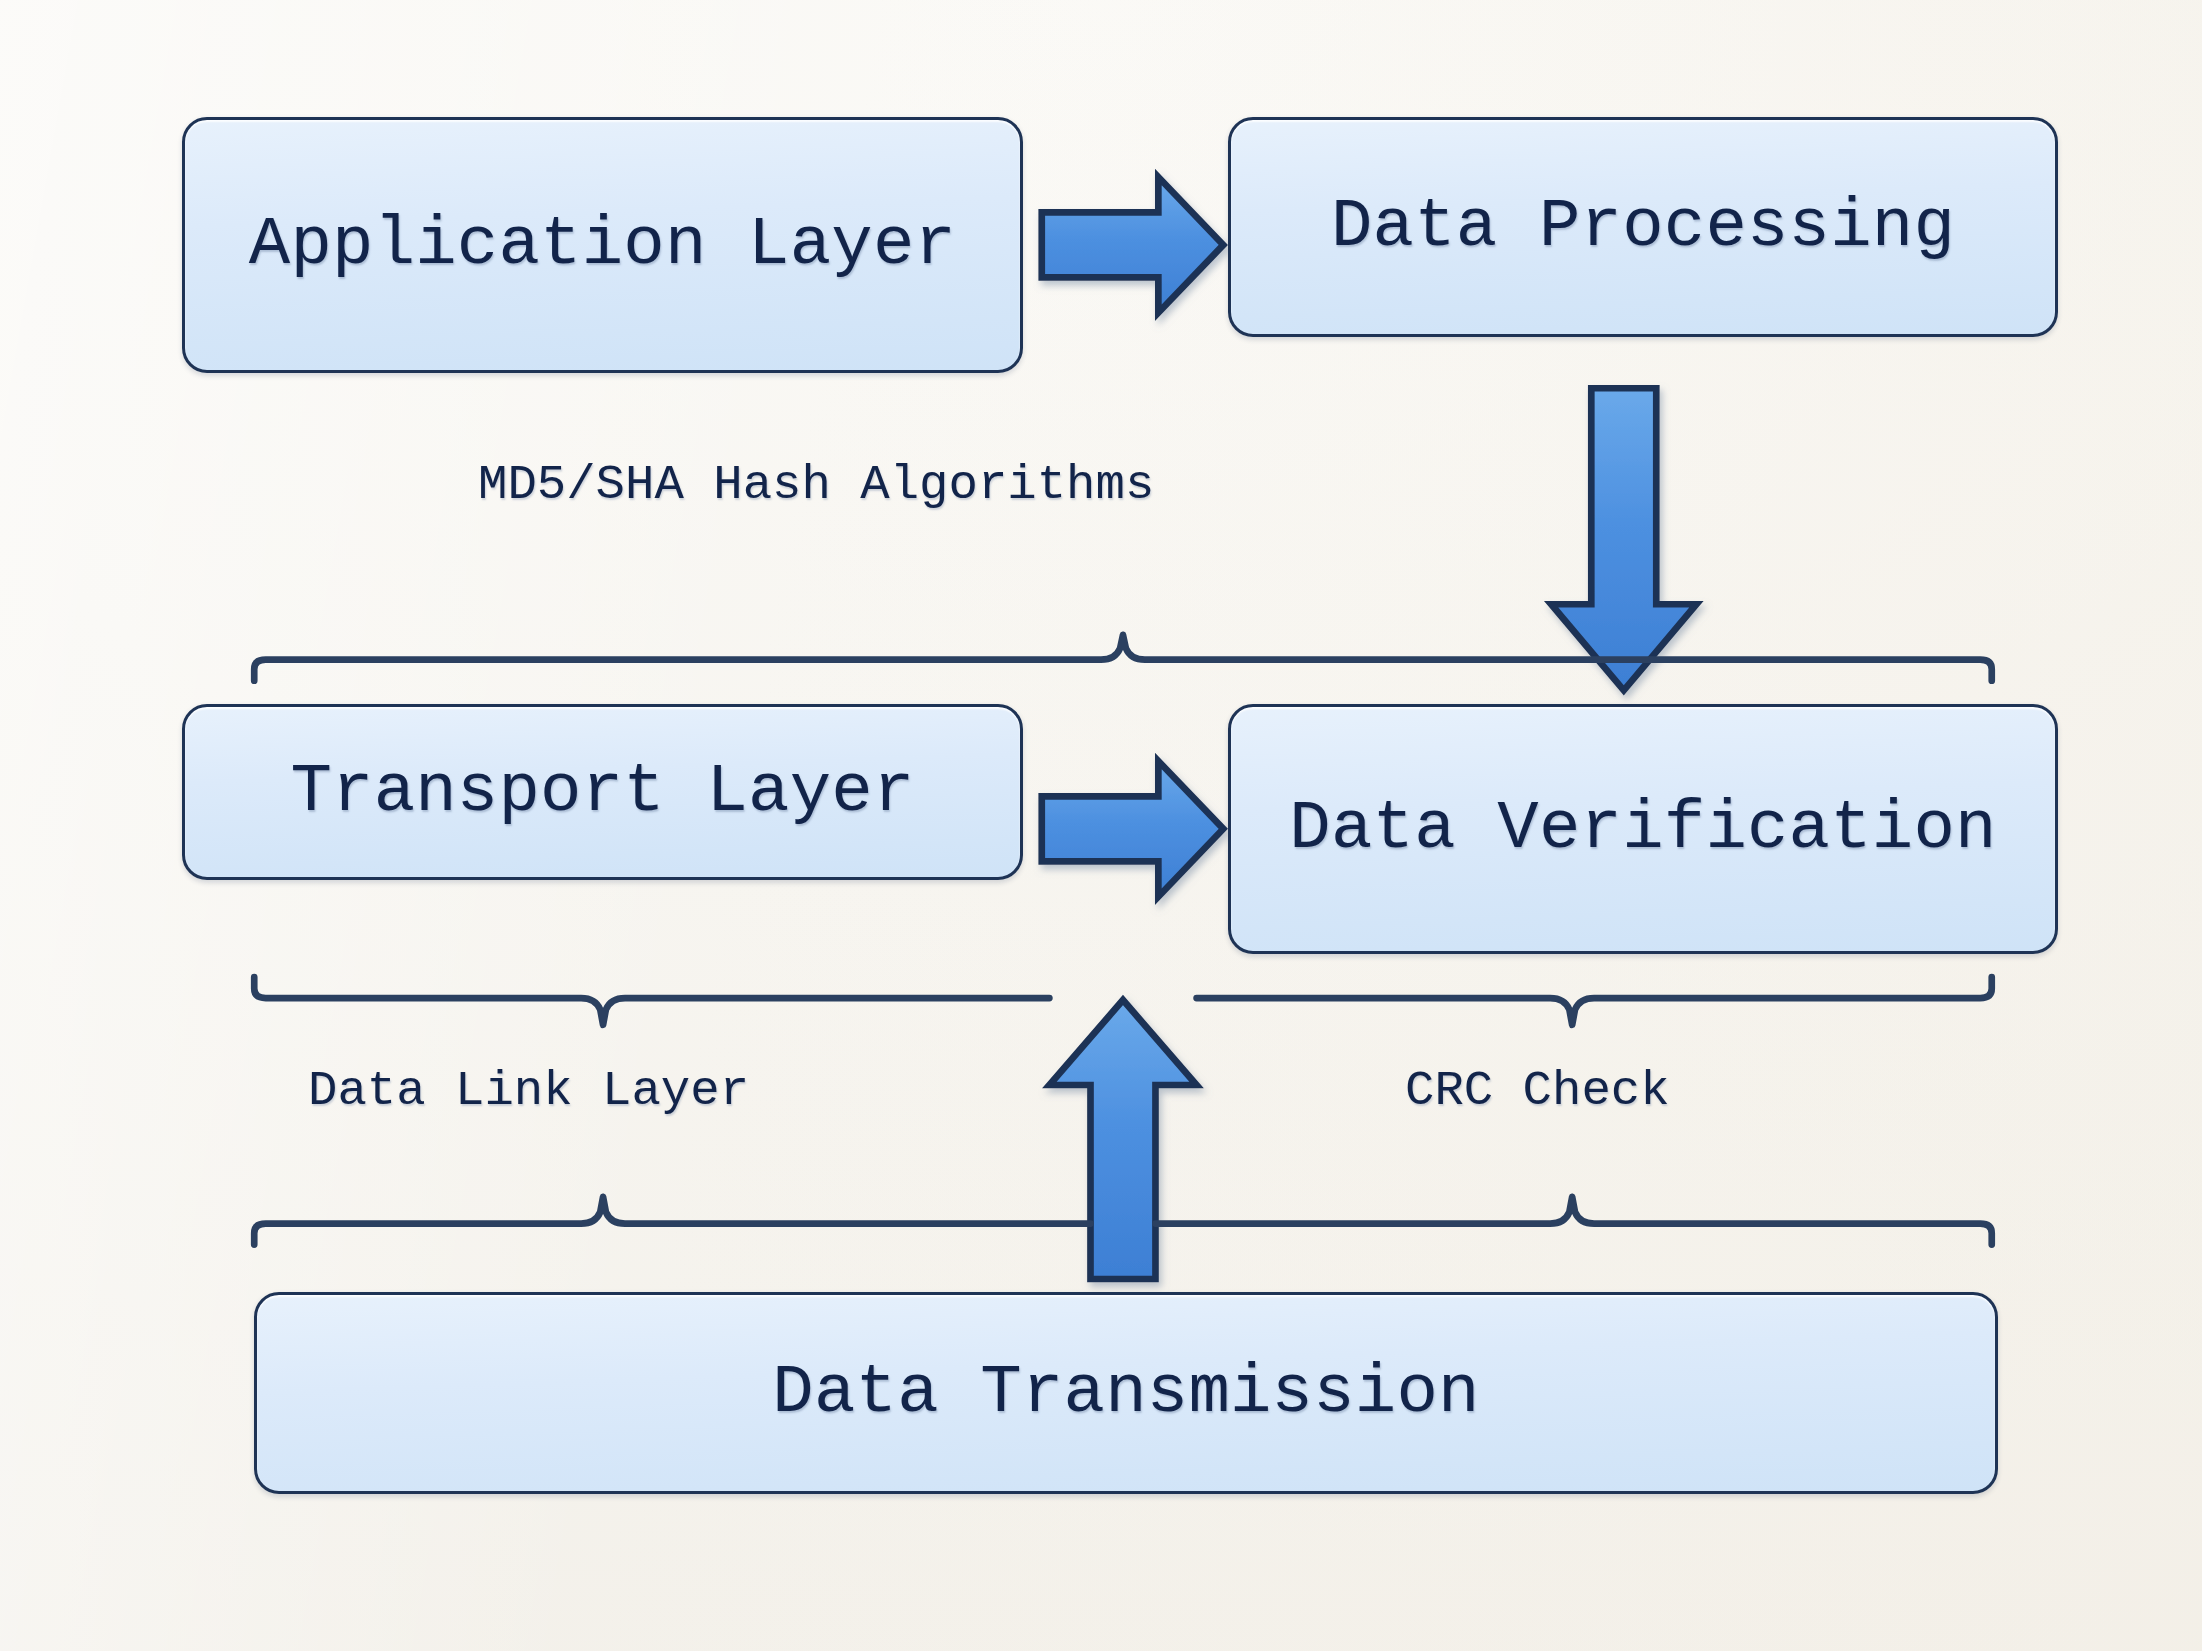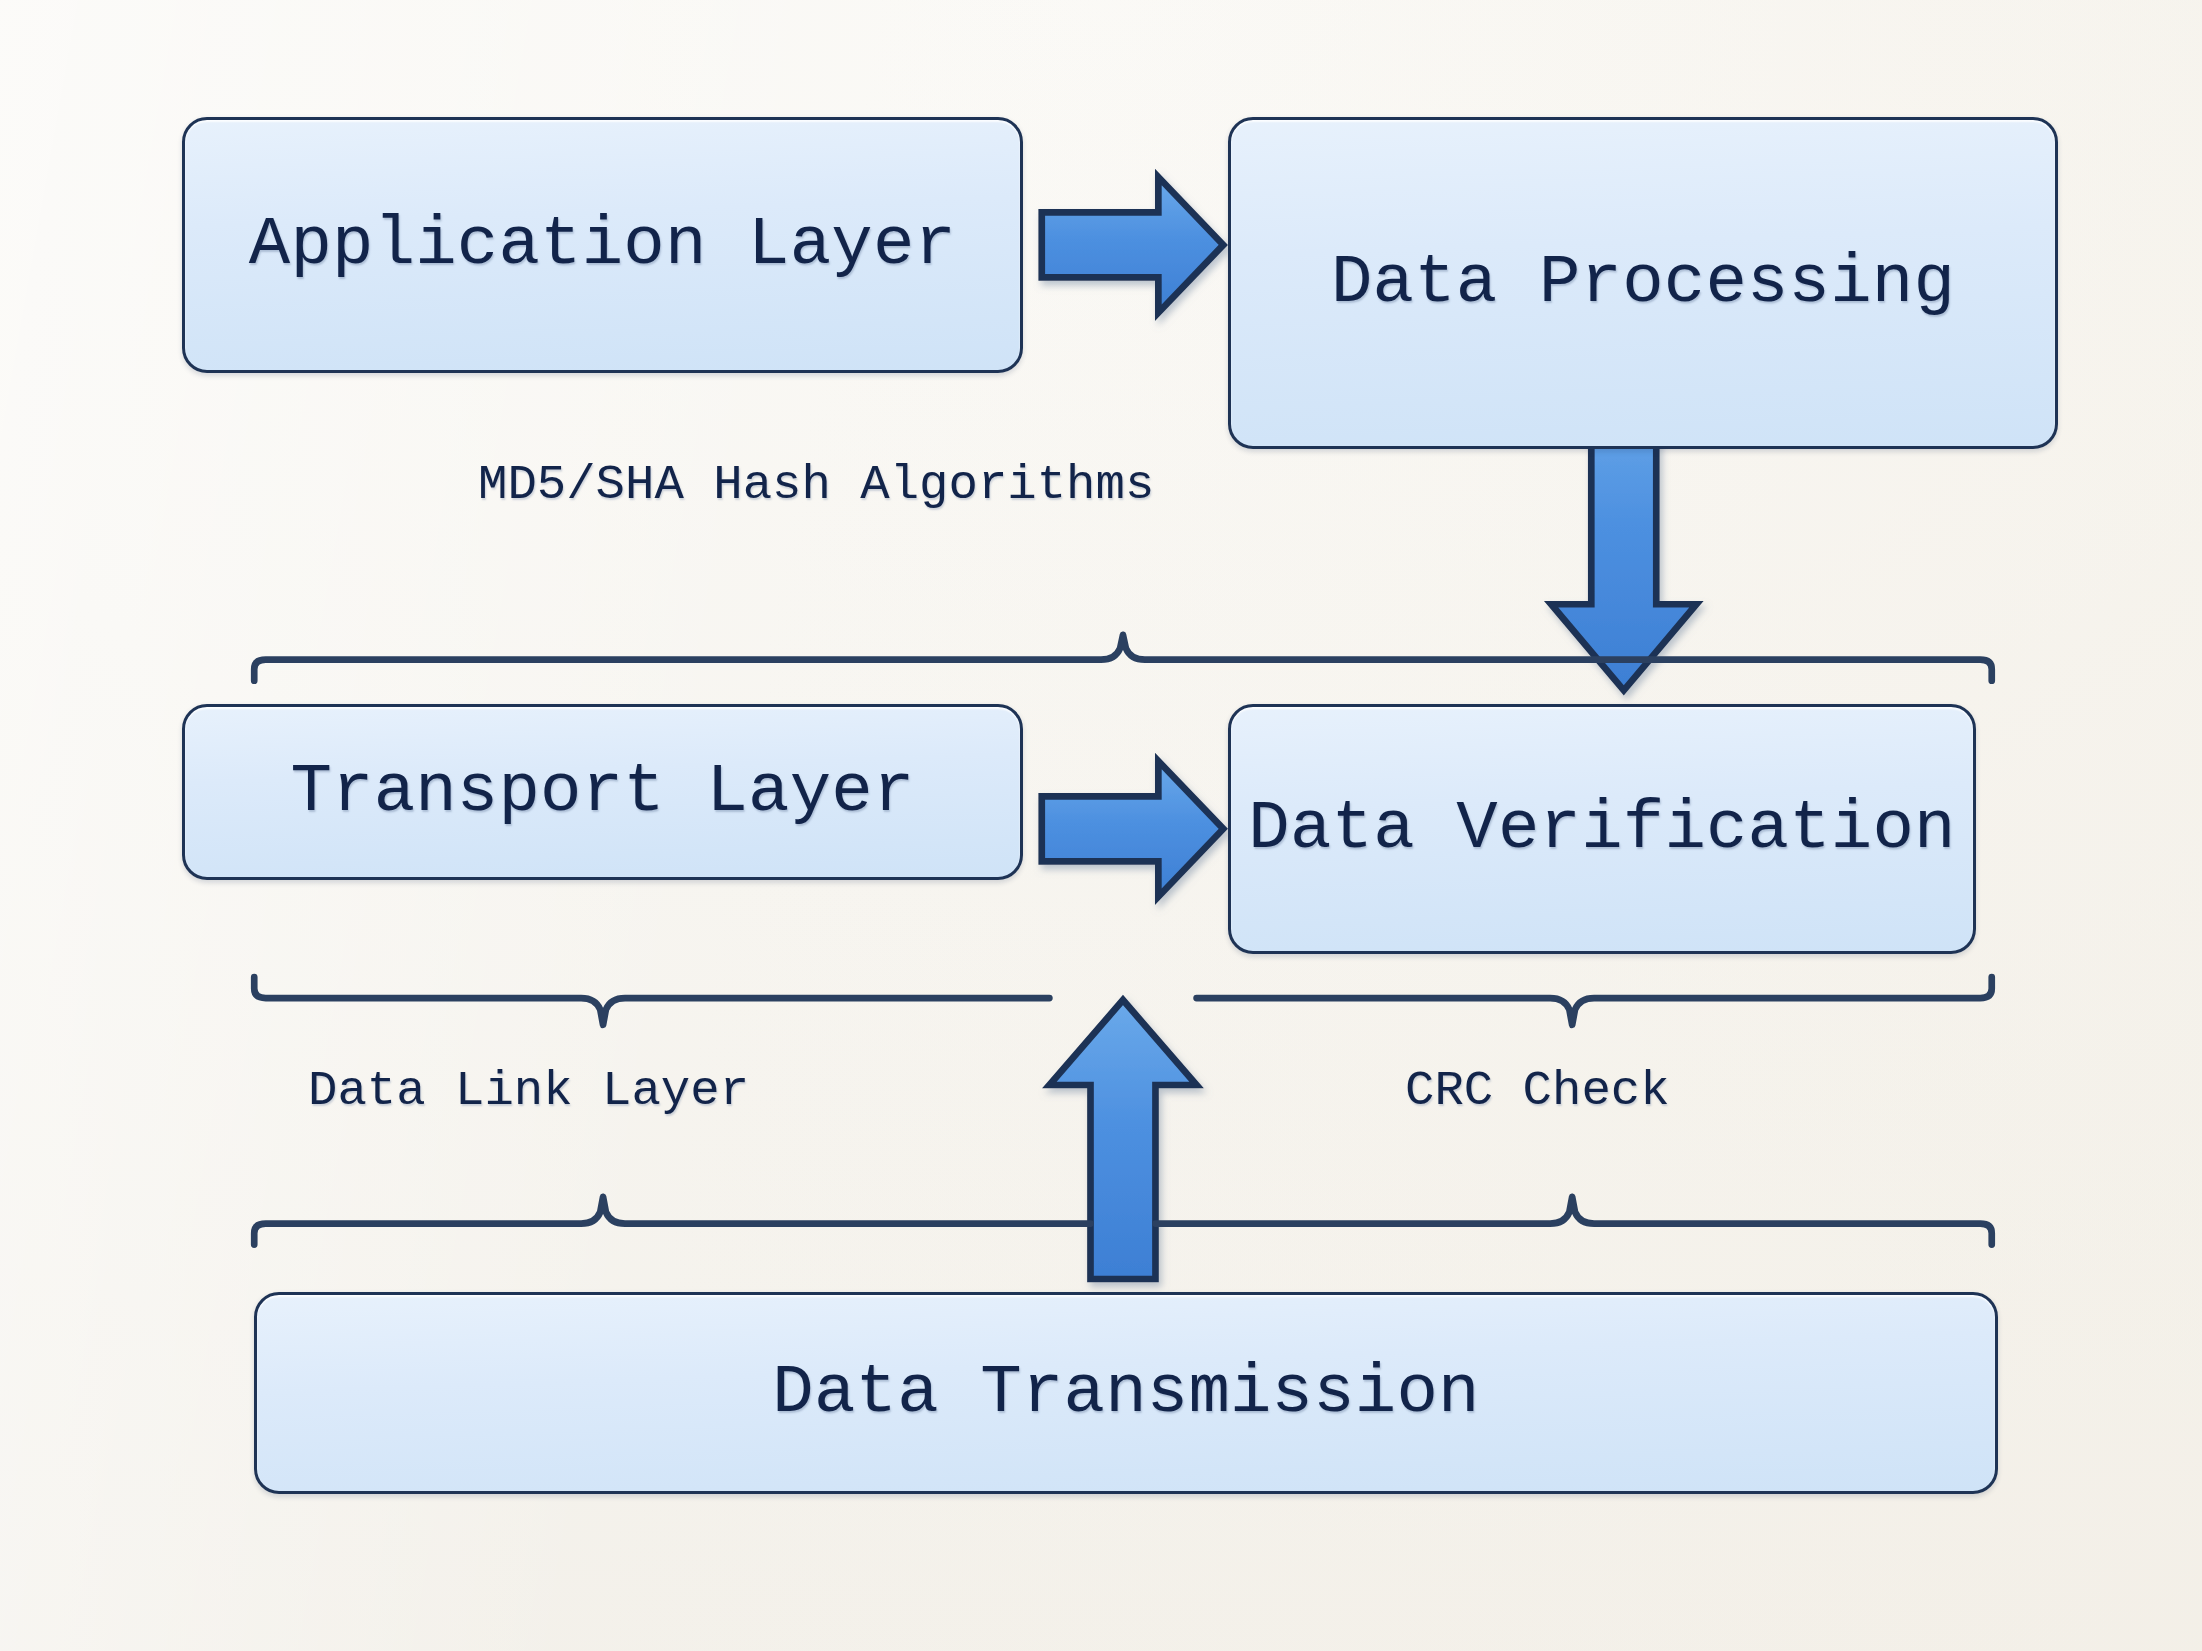--- a/index.html
+++ b/index.html
@@ -43,23 +43,23 @@
   .node .label {
     color: #12244a;
     font-size: 69px;
     font-weight: 400;
     letter-spacing: 0.2px;
     white-space: nowrap;
     text-shadow: 1px 1.9px 1.9px rgba(120,140,170,0.45);
   }
 
   #node-application { left: 182px;  top: 117px;  width: 841px; height: 256px; }
-  #node-processing  { left: 1228px; top: 117px;  width: 830px; height: 332px; }
+  #node-processing  { left: 1228px; top: 117px;  width: 830px; height: 220px; }
   #node-transport   { left: 182px;  top: 704px;  width: 841px; height: 176px; }
-  #node-verification{ left: 1228px; top: 704px;  width: 748px; height: 250px; }
+  #node-verification{ left: 1228px; top: 704px;  width: 830px; height: 250px; }
   #node-transmission{ left: 254px;  top: 1292px; width: 1744px; height: 202px; }
 
   
   .freelabel {
     position: absolute;
     color: #12244a;
     font-size: 49px;
     white-space: nowrap;
     text-shadow: 1px 1.9px 1.9px rgba(140,155,180,0.40);
   }

